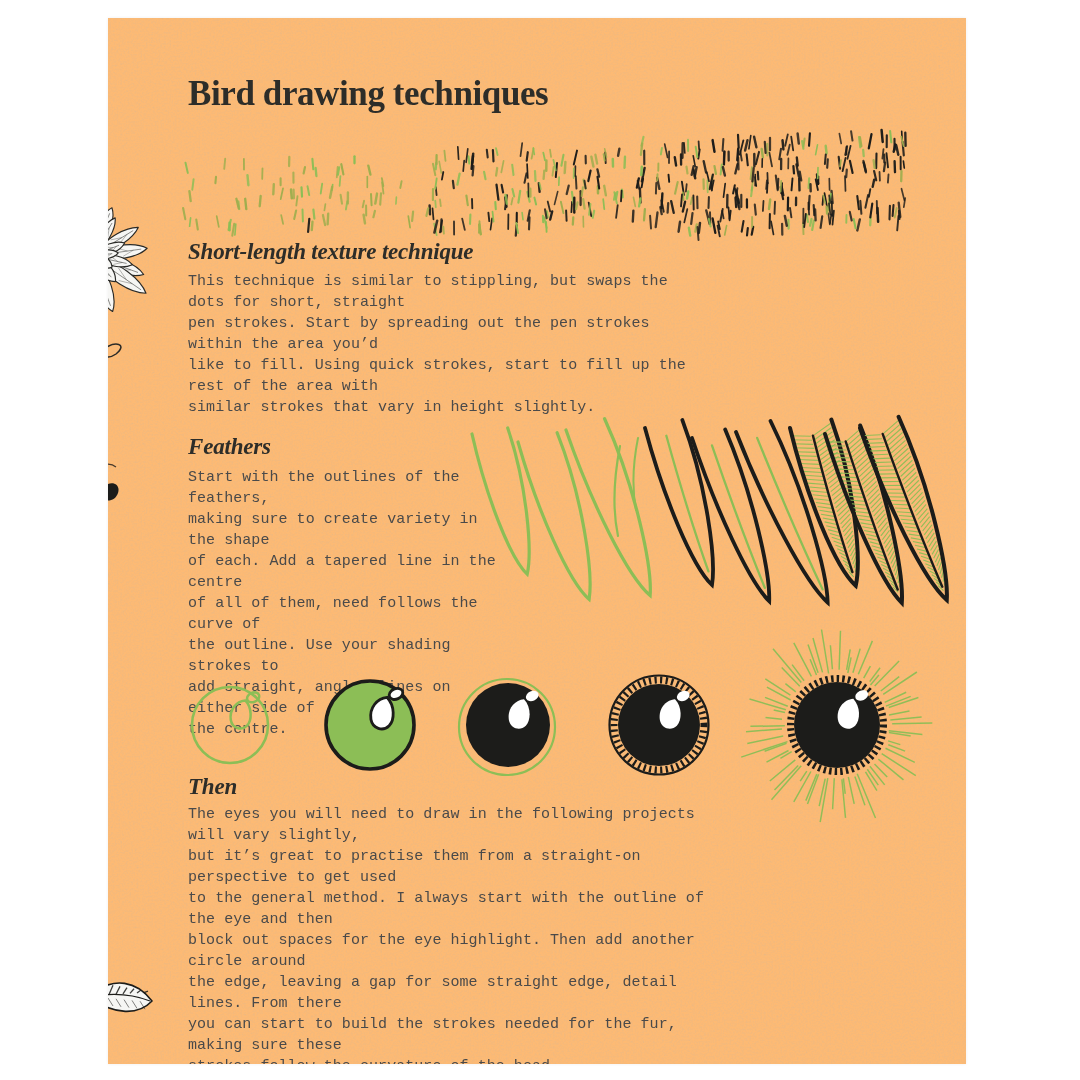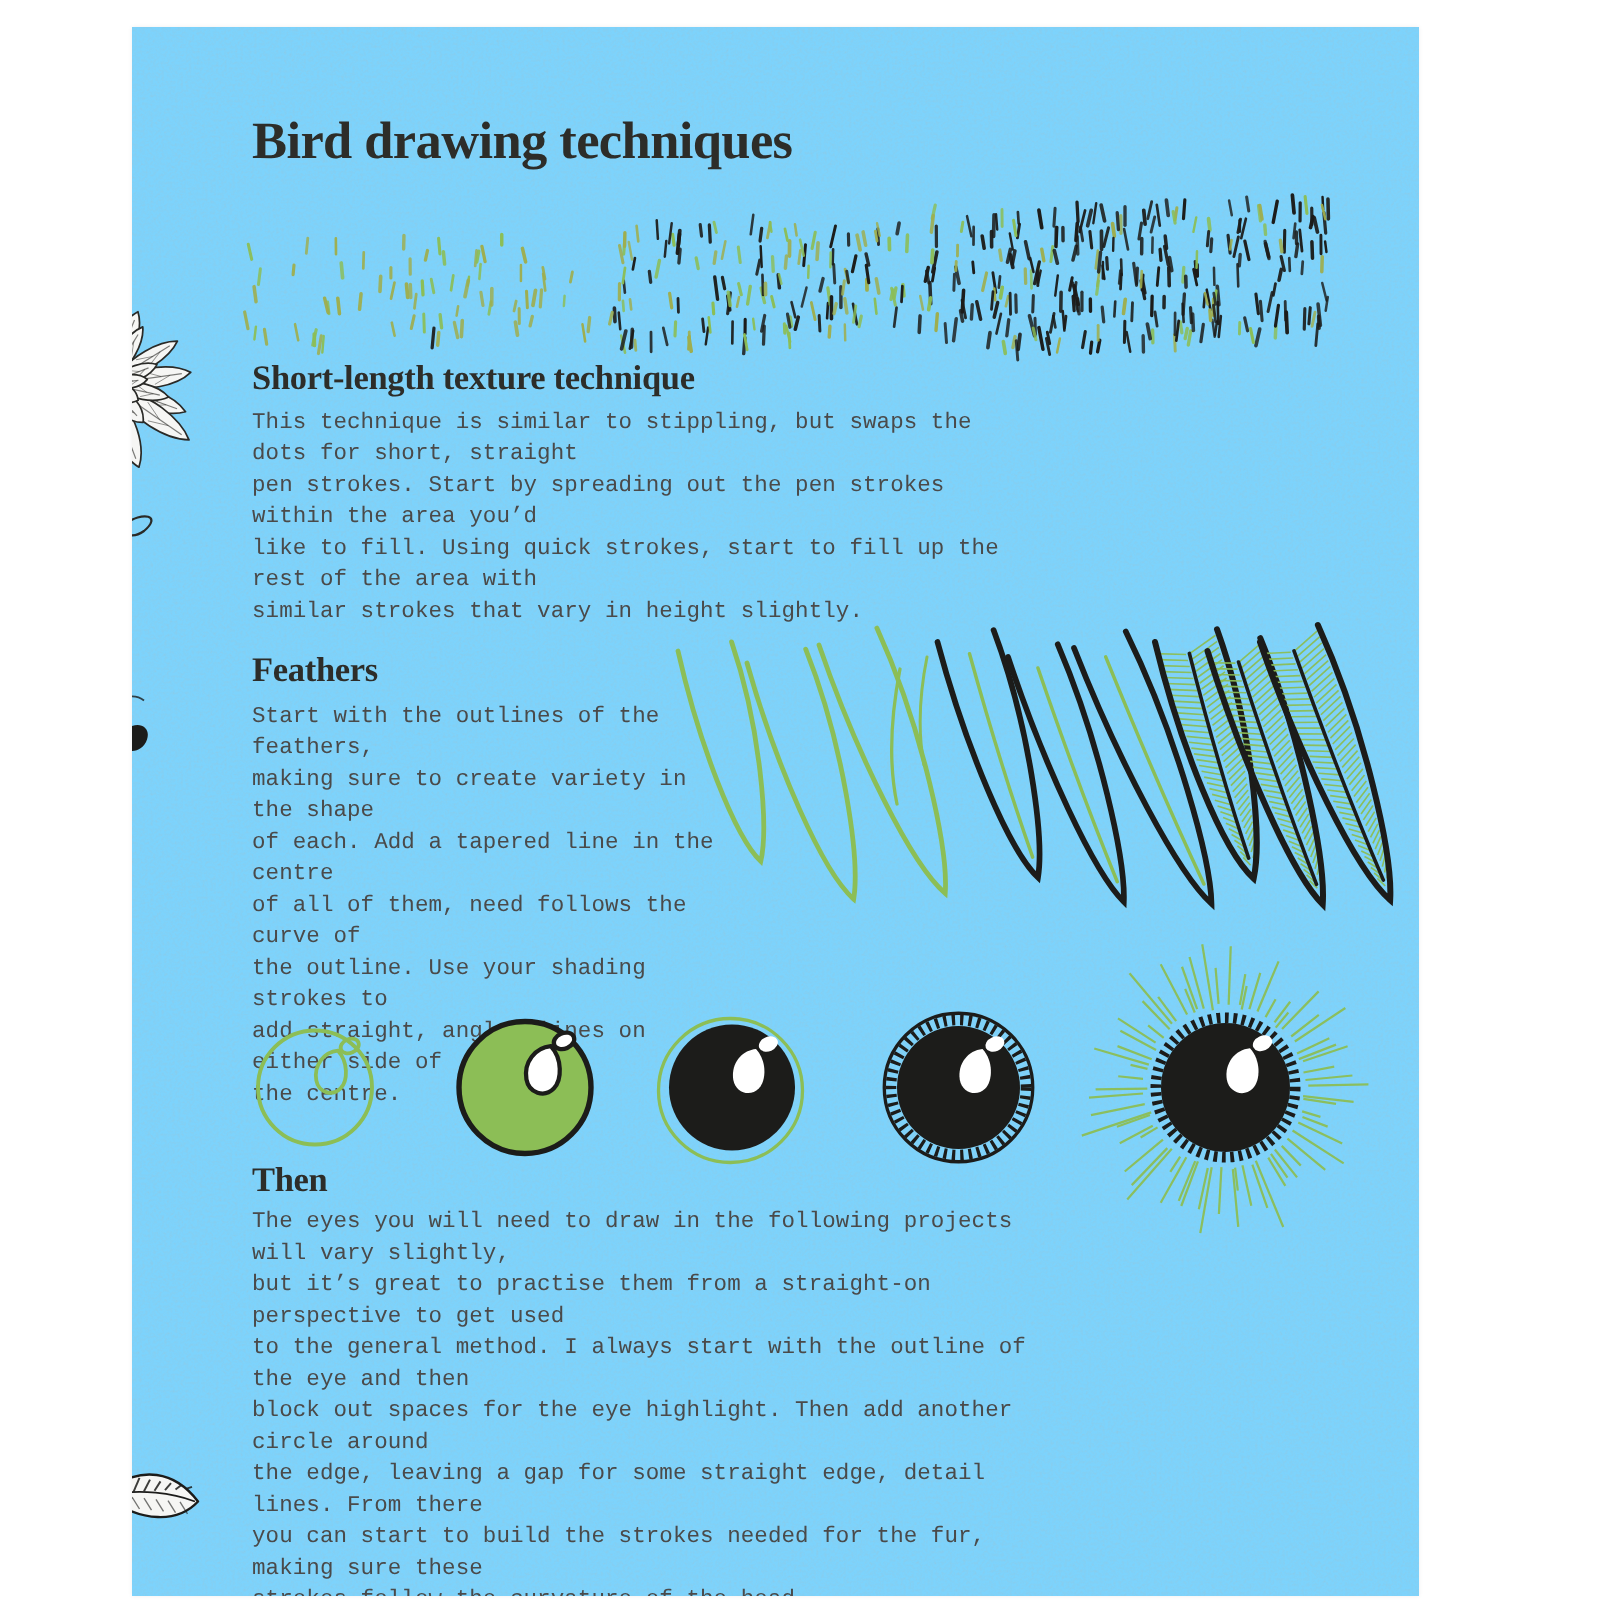--- a/index.html
+++ b/index.html
@@ -1,31 +1,31 @@
 <!DOCTYPE html>
 <html><head>
 <meta charset="utf-8">
 <style>
   html,body{margin:0;padding:0;background:#ffffff;width:1080px;height:1080px;overflow:hidden;}
   .page{
-    position:absolute;left:88px;top:18px;width:858px;height:1046px;
-    background:#7dd3fc;
+    position:absolute;left:108px;top:18px;width:858px;height:1046px;
+    background:#fdba74;
     box-shadow:0 0 3px rgba(0,0,0,.07);
     overflow:hidden;
   }
   .noise{position:absolute;left:0;top:0;width:100%;height:100%;opacity:.5;pointer-events:none;}
   .page-title{
     position:absolute;left:80px;top:56px;
     font-family:"Liberation Serif",serif;font-weight:700;font-size:35px;
     letter-spacing:-.4px;color:#2d2d29;margin:0;
   }
   h2.sec{
     position:absolute;left:80px;margin:0;
     font-family:"Liberation Serif",serif;font-weight:700;font-size:23px;
-    letter-spacing:-.2px;color:#2d2d29;
+    letter-spacing:-.2px;color:#2d2d29;font-style:italic;
   }
   p.body{
     position:absolute;left:80px;margin:0;
     font-family:Liberation Mono, monospace;font-size:15px;line-height:21px;
     color:#4a4a4a;white-space:pre-line;letter-spacing:.05px;
   }
   #h-short{top:221px}
   #p-short{top:253px;width:520px}
   #h-feathers{top:416px}
   #p-feathers{top:449px;width:308px}

